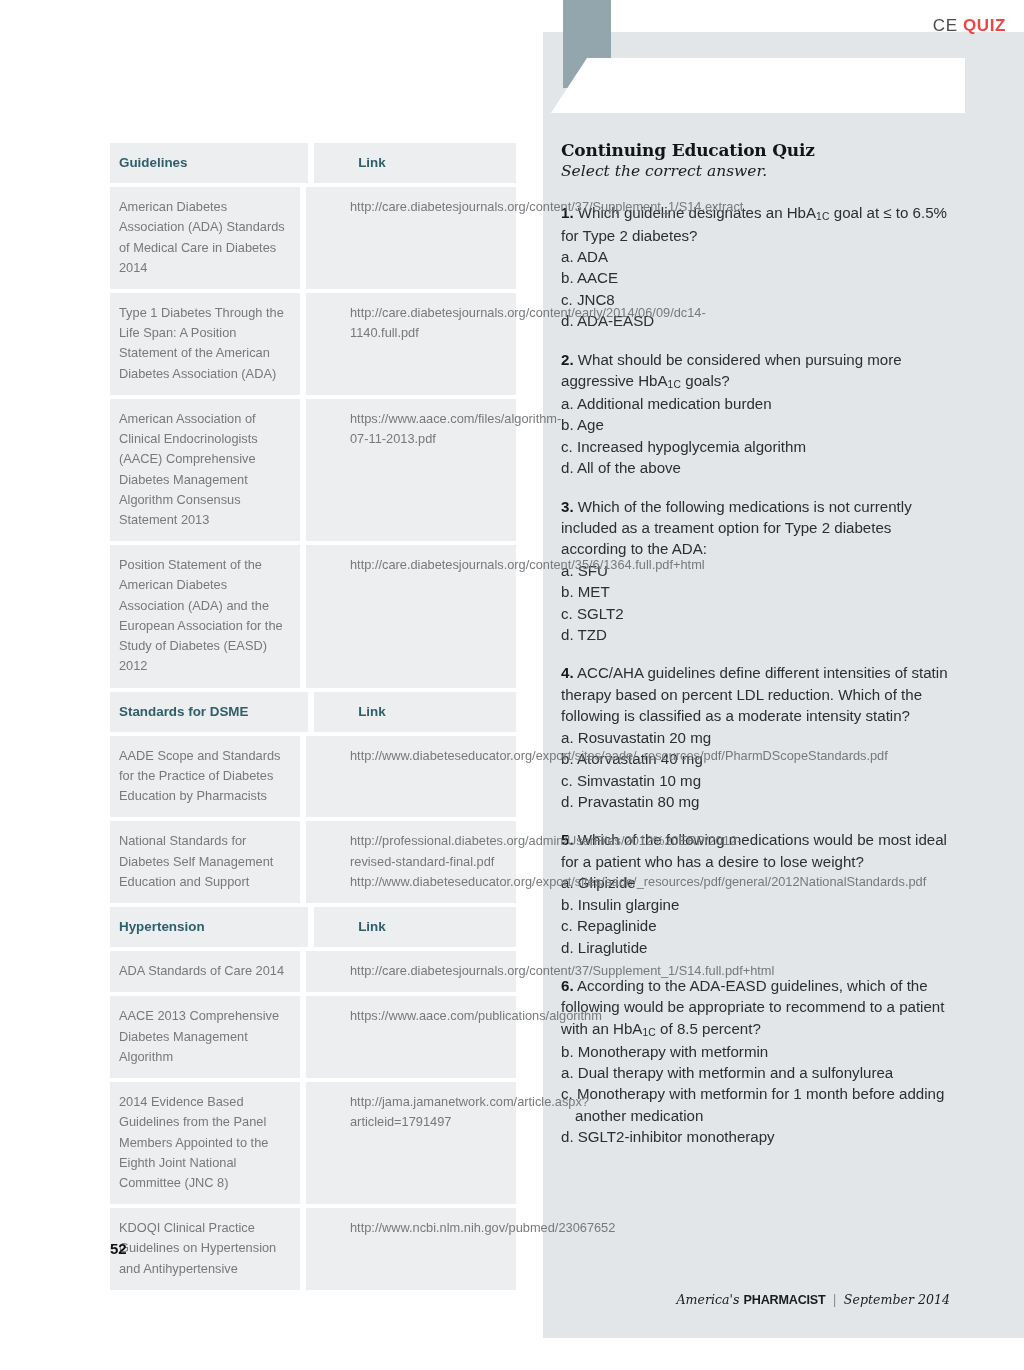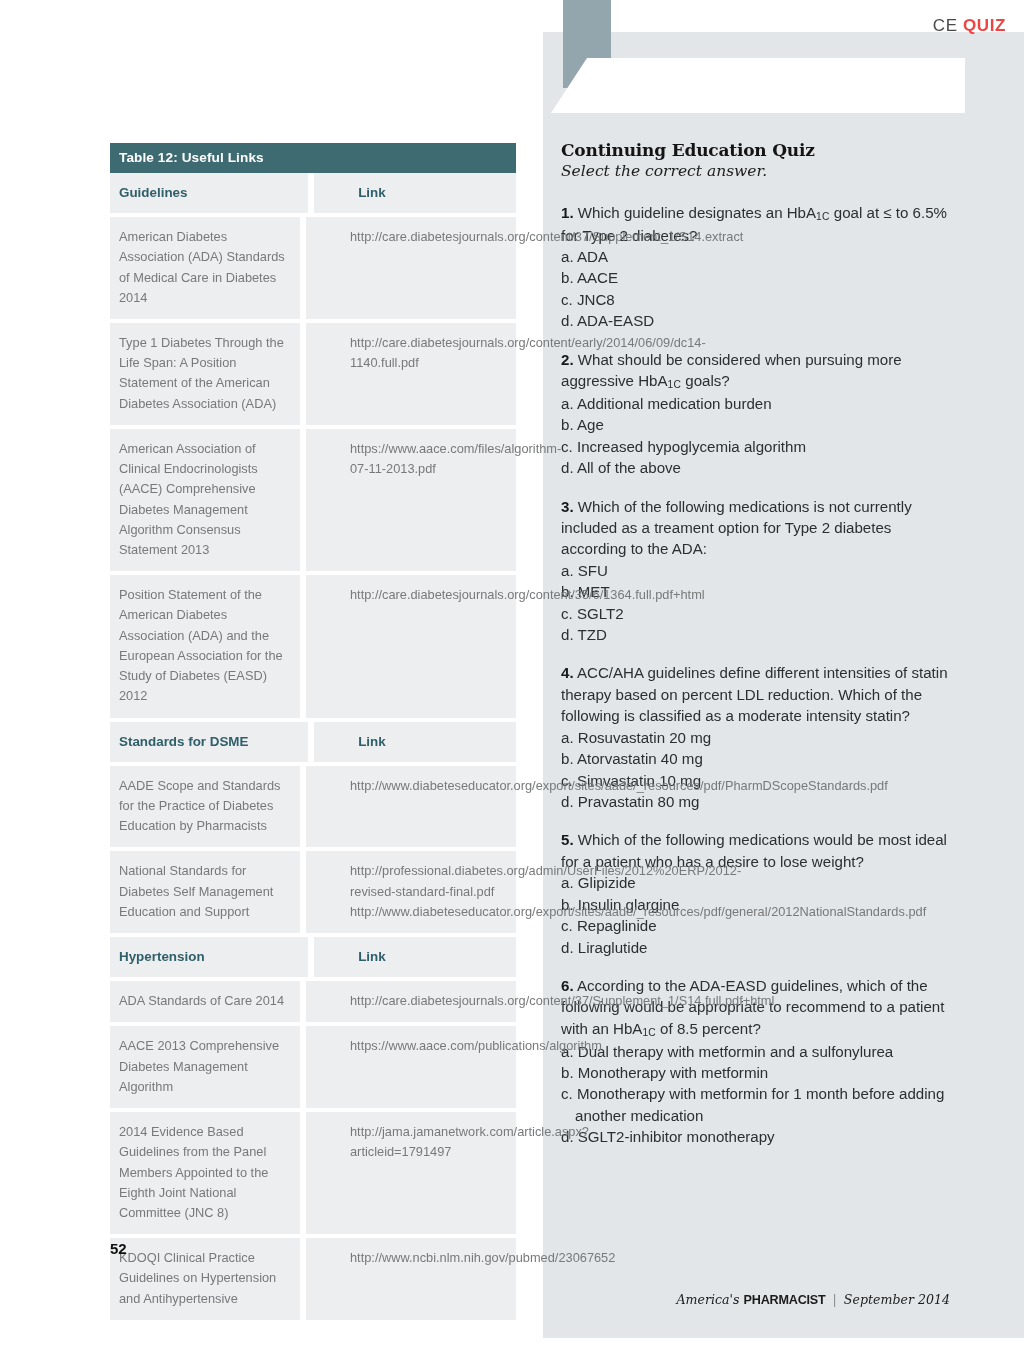--- a/index.html
+++ b/index.html
@@ -185,30 +185,29 @@
       </div>
       <div class="question">
         <p class="q-stem"><span class="qnum">5.</span> Which of the following medications would be most ideal for a patient who has a desire to lose weight?</p>
         <p class="q-choice">a. Glipizide</p>
         <p class="q-choice">b. Insulin glargine</p>
         <p class="q-choice">c. Repaglinide</p>
         <p class="q-choice">d. Liraglutide</p>
       </div>
       <div class="question">
         <p class="q-stem"><span class="qnum">6.</span> According to the ADA-EASD guidelines, which of the following would be appropriate to recommend to a patient with an HbA<sub>1C</sub> of 8.5 percent?</p>
+        <p class="q-choice">b. Monotherapy with metformin</p>
         <p class="q-choice">a. Dual therapy with metformin and a sulfonylurea</p>
-        <p class="q-choice">b. Monotherapy with metformin</p>
         <p class="q-choice wrap">c. Monotherapy with metformin for 1 month before adding another medication</p>
         <p class="q-choice">d. SGLT2-inhibitor monotherapy</p>
       </div>
     </div>
 </div>
 
 <div id="links-table">
-  <div class="tbl-title">Table 12: Useful Links</div>
   <div id="table-body">
       <div class="trow header">
         <div class="tcell c1">Guidelines</div>
         <div class="tcell c2">Link</div>
       </div>
       <div class="rowgap"></div>
       <div class="trow">
         <div class="tcell c1">American Diabetes Association (ADA) Standards of Medical Care in Diabetes 2014</div>
         <div class="tcell c2">http://care.diabetesjournals.org/content/37/Supplement_1/S14.extract</div>
       </div>

